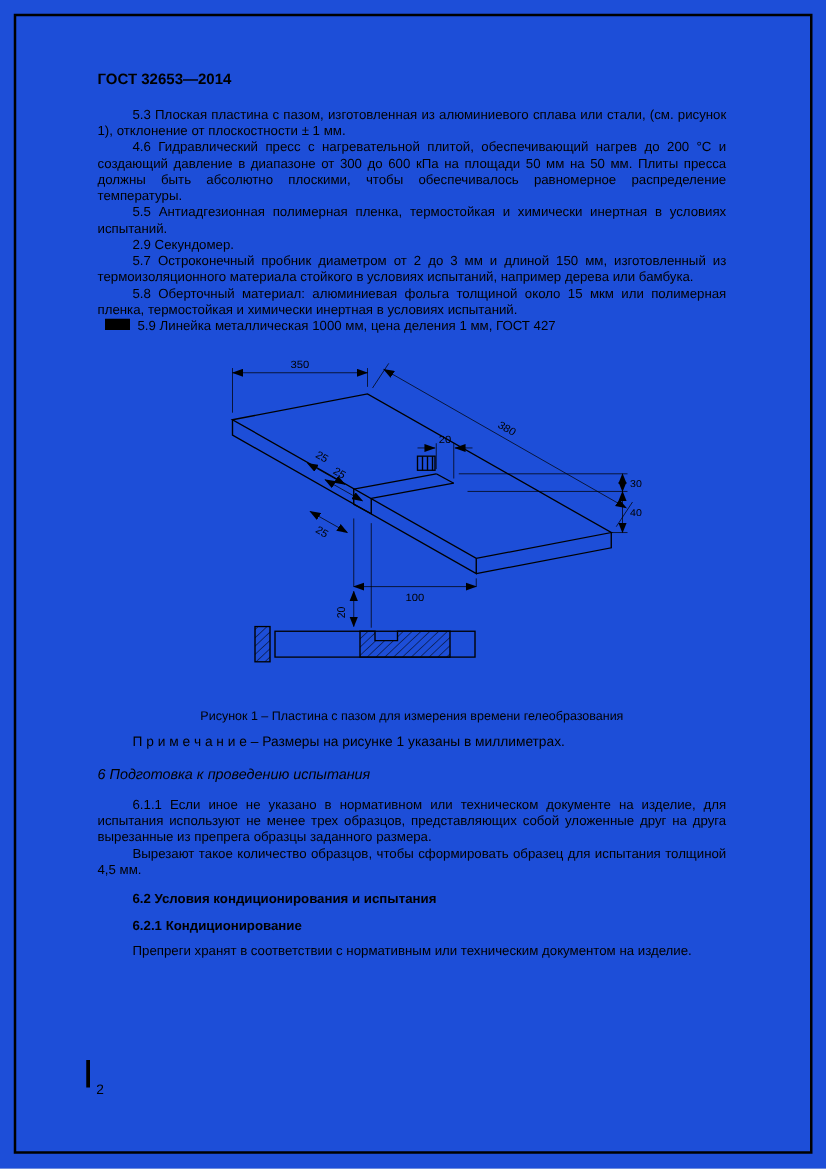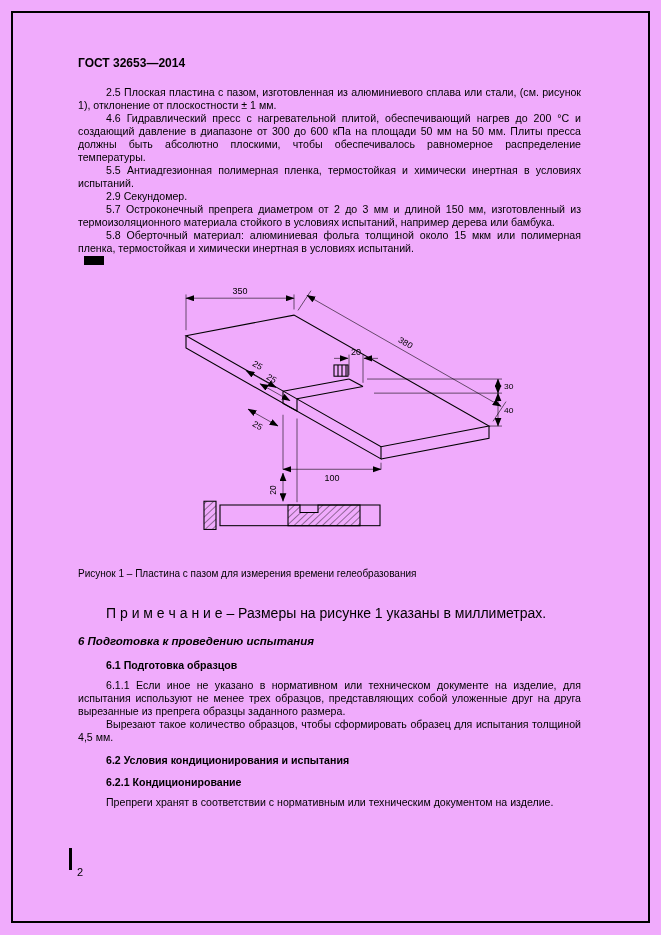--- a/index.html
+++ b/index.html
@@ -1,30 +1,30 @@
 <!DOCTYPE html>
 <html><head>
 <meta charset="utf-8">
 <style>
   *{margin:0;padding:0;box-sizing:border-box}
   html,body{background:#e8e8e8}
-  .page{position:relative;width:661px;height:935px;background:#f0abfc;margin:0 auto;
+  .page{position:relative;width:661px;height:935px;background:#1d4ed8;margin:0 auto;
         font-family:"Liberation Sans",sans-serif;color:#000;overflow:hidden}
   .page-border{position:absolute;left:11px;top:11px;right:11px;bottom:12px;
         border:2px solid #000;pointer-events:none}
   .content{position:absolute;left:78px;top:56px;width:503px}
   .hdr{font-weight:bold;font-size:12px;margin-bottom:16px}
   p.body{font-size:10.6px;line-height:13px;text-align:justify;text-indent:28px}
   .it{}
   .blackbar{display:inline-block;width:20px;height:9px;background:#000;margin-right:6px}
   p.nobar{text-indent:6px}
   .figwrap{margin:2px 0 2px 70px}
-  .caption{font-size:10px;text-align:left;margin-top:16px}
-  .note{font-size:14px;text-indent:28px;margin-top:26px;text-align:justify}
-  h2.sec{font-size:11.5px;font-weight:bold;font-style:italic;margin:14px 0 12px 0}
+  .caption{font-size:10px;text-align:center;margin-top:16px}
+  .note{font-size:11px;text-indent:28px;margin-top:9px;text-align:justify}
+  h2.sec{font-size:11.5px;font-weight:normal;font-style:italic;margin:14px 0 12px 0}
   h3.sub{font-size:10.6px;font-weight:bold;text-indent:28px;margin:10px 0 8px 0}
   h3.sub.ital{}
   .pagenum{position:absolute;left:77px;top:866px;font-size:11px}
   .changebar{position:absolute;left:69px;top:848px;width:3px;height:22px;background:#000}
   
   .drawing{display:block}
   .drawing .obj path,.drawing .obj rect,.drawing .obj line{fill:none;stroke:#000;stroke-width:1.1}
   .drawing .obj .hatched{fill:url(#hatch)}
   .drawing .dim line{stroke:#000;stroke-width:0.6;fill:none}
   .drawing line.dl{marker-start:url(#arw);marker-end:url(#arw)}
@@ -34,33 +34,33 @@
 </style>
 </head>
 <body>
 
 <div class="page">
   <div class="page-border"></div>
 
   <div class="content">
     <div class="hdr">ГОСТ 32653—2014</div>
 
-    <p class="body"><span>2.5 </span><span class="it">Плоская пластина с пазом, изготовленная из алюминиевого сплава или стали,</span><span> (см. рисунок 1), </span><span class="it">отклонение от плоскостности ± 1 мм</span><span>.</span></p>
+    <p class="body"><span>5.3 </span><span class="it">Плоская пластина с пазом, изготовленная из алюминиевого сплава или стали,</span><span> (см. рисунок 1), </span><span class="it">отклонение от плоскостности ± 1 мм</span><span>.</span></p>
 
     <p class="body"><span>4.6 </span><span class="it">Гидравлический пресс с нагревательной плитой,</span><span> обеспечивающий нагрев до 200 °С и создающий давление в диапазоне от 300 до 600 кПа на площади 50 мм на 50 мм. Плиты пресса должны быть абсолютно плоскими, чтобы обеспечивалось равномерное распределение температуры.</span></p>
 
     <p class="body"><span>5.5 Антиадгезионная </span><span class="it">полимерная пленка, термостойкая и химически инертная в условиях испытаний</span><span>.</span></p>
 
     <p class="body"><span>2.9 Секундомер.</span></p>
 
-    <p class="body"><span>5.7 Остроконечный </span><span class="it">препрега</span><span> диаметром от 2 до 3 мм и длиной 150 мм, изготовленный из термоизоляционного материала </span><span class="it">стойкого в условиях испытаний</span><span>, например дерева или бамбука.</span></p>
+    <p class="body"><span>5.7 Остроконечный </span><span class="it">пробник</span><span> диаметром от 2 до 3 мм и длиной 150 мм, изготовленный из термоизоляционного материала </span><span class="it">стойкого в условиях испытаний</span><span>, например дерева или бамбука.</span></p>
 
     <p class="body"><span>5.8 Оберточный материал: алюминиевая фольга толщиной около 15 мкм или полимерная пленка, </span><span class="it">термостойкая и химически инертная в условиях испытаний</span><span>.</span></p>
 
-    <p class="body nobar"><span class="blackbar"></span></p>
+    <p class="body nobar"><span class="blackbar"></span><span>5.9 Линейка металлическая 1000 мм, цена деления 1 мм, ГОСТ 427</span></p>
 
     <div class="figwrap">
       <svg class="drawing" viewBox="0 0 380 300" width="380" height="282" preserveAspectRatio="none">
         <defs>
           <marker id="arw" viewBox="0 0 8 6" refX="7.5" refY="3" markerWidth="9" markerHeight="7" orient="auto-start-reverse" markerUnits="userSpaceOnUse">
             <path d="M0,0 L8,3 L0,6 Z"></path>
           </marker>
           <pattern id="hatch" width="5" height="5" patternTransform="rotate(45)" patternUnits="userSpaceOnUse">
             <line x1="0" y1="0" x2="0" y2="5" stroke="#000" stroke-width="0.8"></line>
           </pattern>
@@ -132,21 +132,20 @@
           <path class="hatched" d="M140,250 L152,250 L152,258 L170,258 L170,250 L212,250 L212,272 L140,272 Z"></path>
         </g>
       </svg>
     </div>
 
     <div class="caption">Рисунок 1 – Пластина с пазом для измерения времени гелеобразования</div>
     <div class="note">П р и м е ч а н и е  – Размеры на рисунке 1 указаны в миллиметрах.</div>
 
     <h2 class="sec">6 Подготовка к проведению испытания</h2>
 
-    <h3 class="sub">6.1 Подготовка образцов</h3>
 
     <p class="body">6.1.1 Если иное не указано в нормативном или техническом документе на изделие, для испытания используют не менее трех образцов, представляющих собой уложенные друг на друга вырезанные из препрега образцы заданного размера.</p>
     <p class="body">Вырезают такое количество образцов, чтобы сформировать образец для испытания толщиной 4,5 мм.</p>
 
     <h3 class="sub ital">6.2 Условия кондиционирования и испытания</h3>
     <h3 class="sub">6.2.1 Кондиционирование</h3>
 
     <p class="body">Препреги хранят в соответствии с нормативным или техническим документом на изделие.</p>
   </div>
 

